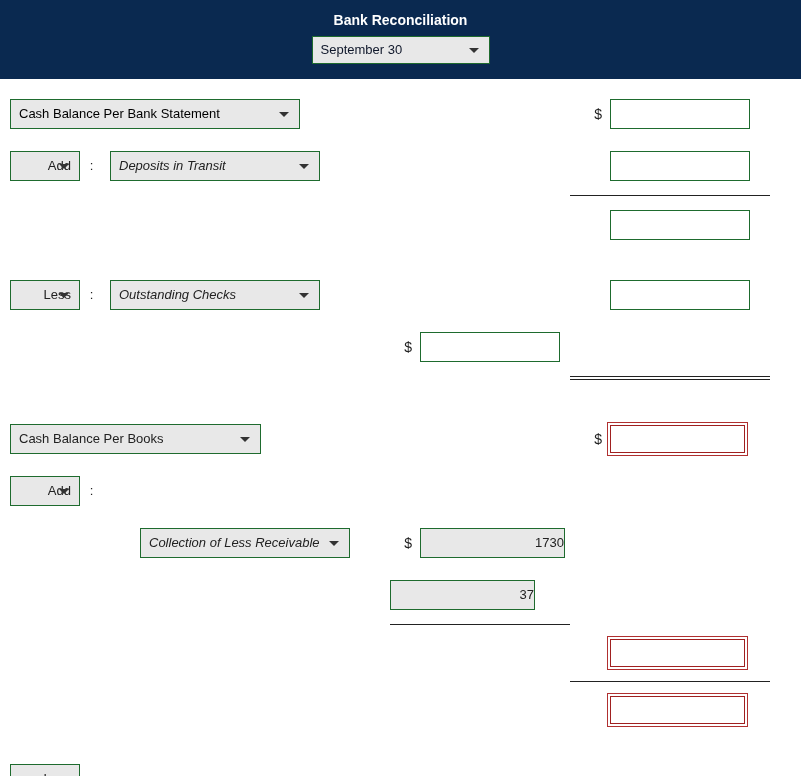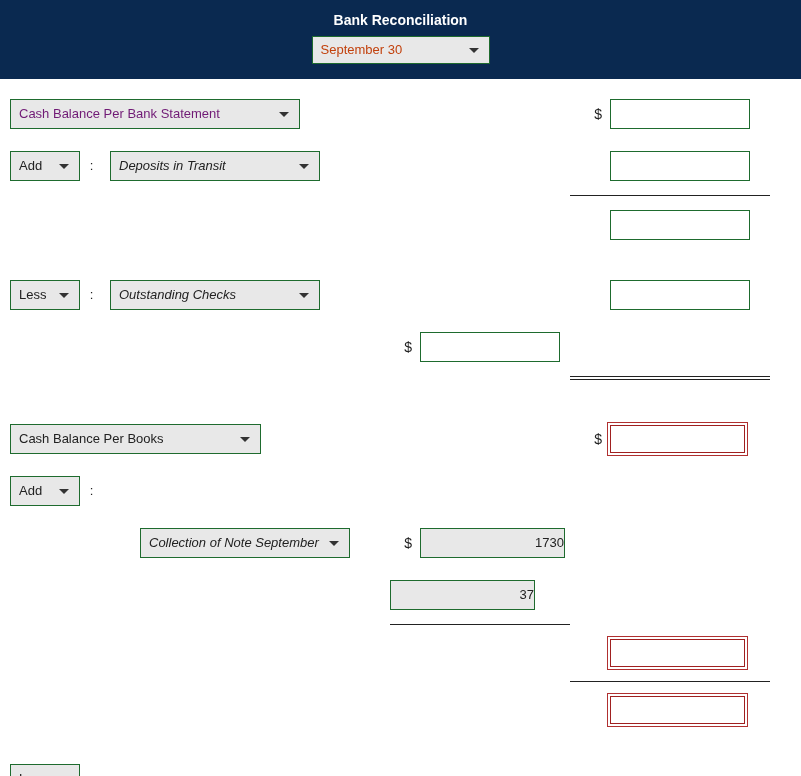--- a/index.html
+++ b/index.html
@@ -30,21 +30,21 @@
     padding: 4px 0 8px 0;
   }
   .date-select {
     display: inline-block;
     width: 178px;
     height: 28px;
     line-height: 26px;
     text-align: left;
     padding: 0 8px;
     background: #e8e8e8;
-    color: #c2410c;
+    color: #0f172a;
     border: 1px solid #1e6b2e;
     position: relative;
     font-size: 13px;
   }
   .date-select::after {
     content: "";
     position: absolute;
     right: 10px;
     top: 50%;
     margin-top: -2px;
@@ -80,34 +80,34 @@
   .dd::after, .dd-sm::after, .dd-md::after, .dd-lg::after {
     content: "";
     position: absolute;
     right: 10px;
     top: 50%;
     margin-top: -2px;
     border-left: 5px solid transparent;
     border-right: 5px solid transparent;
     border-top: 5px solid #333;
   }
-  .dd-sm { width: 70px; }
+  .dd-sm { width: 70px; text-align: right; }
   .dd-md { width: 210px; font-style: italic; }
   .dd-lg { width: 251px; }
   .dd-xl { width: 290px; }
   .dd-xl {
     display: inline-block;
     height: 30px;
     line-height: 28px;
     background: #e8e8e8;
     border: 1px solid #1e6b2e;
     padding: 0 8px;
     position: relative;
     font-size: 13px;
-    color: #701a75;
+    color: #000000;
     cursor: pointer;
   }
   .dd-xl::after {
     content: "";
     position: absolute;
     right: 10px;
     top: 50%;
     margin-top: -2px;
     border-left: 5px solid transparent;
     border-right: 5px solid transparent;
@@ -270,21 +270,21 @@
     <div></div>
       <div></div>
       <div></div>
       <div></div>
       <div></div>
 
     <div class="rowgap-md"></div>
 
     <div></div>
     <div style="padding-left:30px;">
-      <div class="dd-md">Collection of Note September</div>
+      <div class="dd-md">Collection of Less Receivable</div>
     </div>
     <div class="dollar">$</div>
     <div>
         <div class="amt-mid">1730</div>
       </div>
     <div></div>
       <div></div>
 
     <div class="rowgap-md"></div>
 

